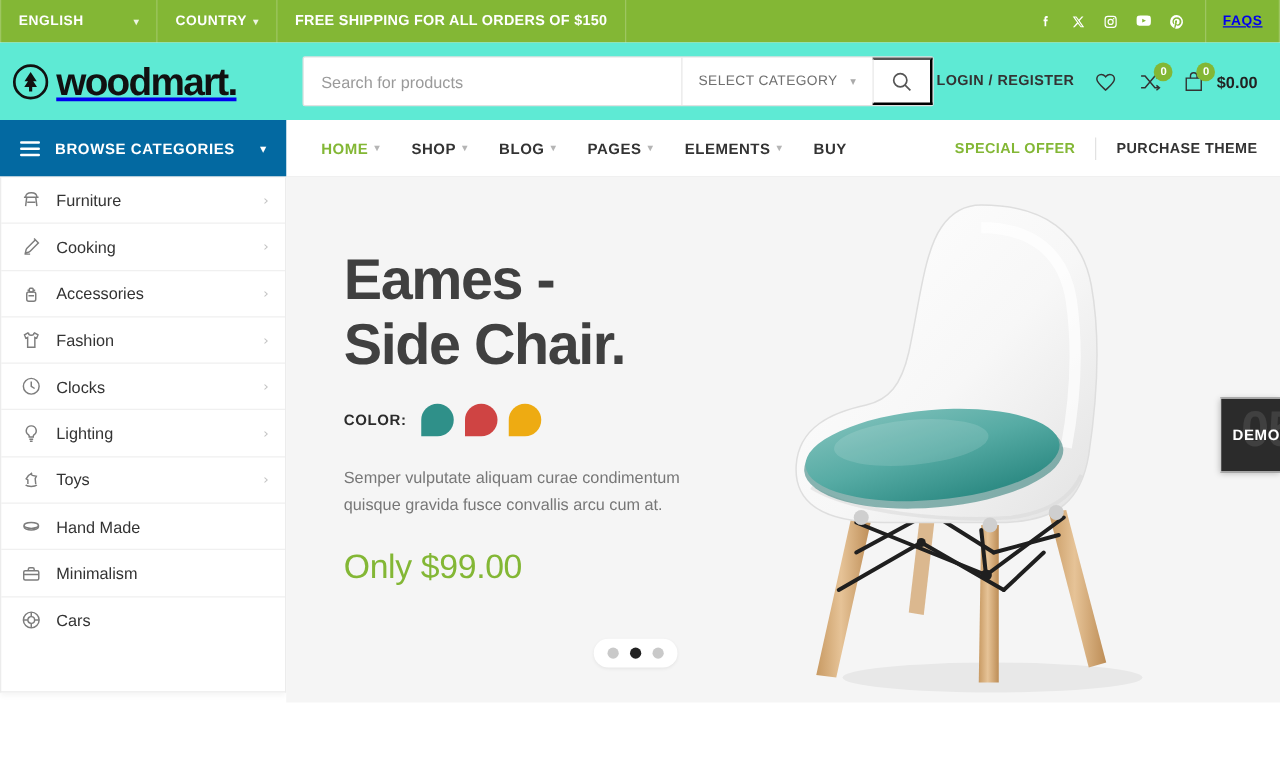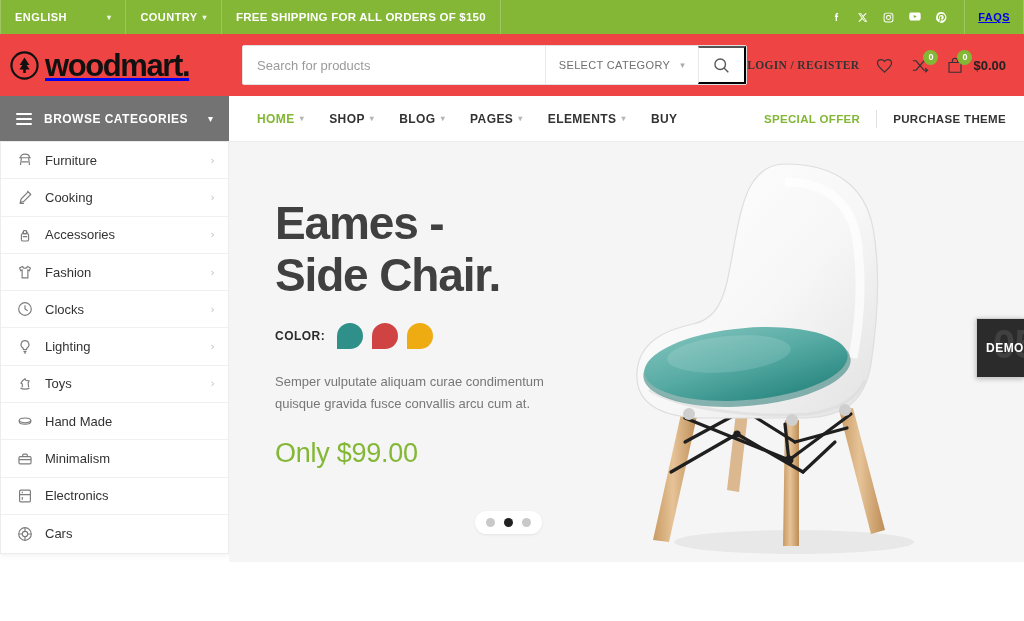--- a/index.html
+++ b/index.html
@@ -34,21 +34,21 @@
   .tb-link {
     display:flex; align-items:center; gap:7px; padding: 0 13px;
     border-right: 1px solid rgba(255,255,255,.22);
     font-weight: 700; white-space: nowrap; font-size:11px;
   }
   .tb-link svg { fill:#fff; display:block; }
 
   
   .header {
     height: 62px; display: flex; align-items: center;
-    padding: 0 18px 0 10px; background:#ef4444;
+    padding: 0 18px 0 10px; background:#5eead4;
   }
   .logo { display:flex; align-items:center; gap:6px; width:212px; }
   .logo-mark { width: 29px; height: 29px; flex:none; }
   .logo-text {
     font-size: 31px; font-weight: 700; color:#111;
     letter-spacing: -0.045em; line-height:1;
   }
   .searchbox {
     display:flex; align-items:stretch; height: 40px;
     border: 1px solid #e1e1e1; border-radius: 2px; width: 505px;
@@ -68,37 +68,37 @@
   .search-btn {
     width: 48px; display:flex; align-items:center; justify-content:center;
     border-left: 1px solid #e8e8e8; background:transparent; cursor:pointer;
   }
   .search-btn svg { stroke:#555; fill:none; stroke-width:1.6; }
   .hdr-right {
     margin-left: auto; display:flex; align-items:center; gap:16px;
   }
   .login-link {
     font-size: 11.5px; font-weight: 700; color:#333; letter-spacing:.03em;
-    white-space:nowrap; text-decoration:none;font-family:Liberation Serif, serif;
+    white-space:nowrap; text-decoration:none;
   }
   .ic-btn { position:relative; display:flex; align-items:center; cursor:pointer; }
   .ic-btn svg { stroke:#333; fill:none; stroke-width:1.5; display:block; }
   .badge {
     position:absolute; top:-6px; right:-8px; min-width:15px; height:15px;
     border-radius:50%; background:#83b735; color:#fff; font-size:9px;
     font-weight:700; display:flex; align-items:center; justify-content:center;
     padding:0 3px; line-height:1;
   }
   .cart-wrap { display:flex; align-items:center; gap:9px; }
   .cart-total { font-size:13px; font-weight:700; color:#222; }
 
   
   .navrow { display:flex; align-items:stretch; height: 46px; border-bottom:1px solid #ececec; }
   .browse-cats {
-    width: 229px; background:#737373; color:#fff; display:flex; align-items:center;
+    width: 229px; background:#0369a1; color:#fff; display:flex; align-items:center;
     padding: 0 16px; gap: 12px; cursor:pointer; flex:none;
   }
   .burger { display:flex; flex-direction:column; gap:3px; width:16px; }
   .burger i { display:block; height:2px; background:#fff; border-radius:1px; }
   .bc-label { font-size:12px; font-weight:700; letter-spacing:.04em; flex:1; }
   .bc-caret { font-size:10px; }
   .mainnav { display:flex; align-items:center; padding-left: 17px; gap: 3px; }
   .nav-item {
     display:flex; align-items:center; gap:5px; padding: 0 11px;
     font-size: 12px; font-weight: 700; color:#333; letter-spacing:.035em;
@@ -429,29 +429,20 @@
       <div class="cat-item">
         <span class="cat-ic">
           <svg viewBox="0 0 20 20" width="18" height="18">
               <rect x="3.3" y="7.3" width="13.4" height="8.2" rx="1.3"></rect>
               <path d="M7.4 7.3V5.9c0-.7.6-1.3 1.3-1.3h2.6c.7 0 1.3.6 1.3 1.3v1.4M3.3 10.6h13.4"></path>
             </svg>
         </span>
         <span class="cat-label">Minimalism</span>
       </div>
 
-      <div class="cat-item">
-        <span class="cat-ic">
-          <svg viewBox="0 0 20 20" width="18" height="18">
-              <rect x="4" y="3.5" width="12" height="13" rx="1.2"></rect>
-              <path d="M4 8.5h12M7 5.4v1.6M7 11v3.2"></path>
-            </svg>
-        </span>
-        <span class="cat-label">Electronics</span>
-      </div>
 
       <div class="cat-item">
         <span class="cat-ic">
           <svg viewBox="0 0 20 20" width="18" height="18">
               <circle cx="10" cy="10" r="7"></circle>
               <circle cx="10" cy="10" r="3"></circle>
               <path d="M10 3v4M10 13v4M3 10h4M13 10h4"></path>
             </svg>
         </span>
         <span class="cat-label">Cars</span>

